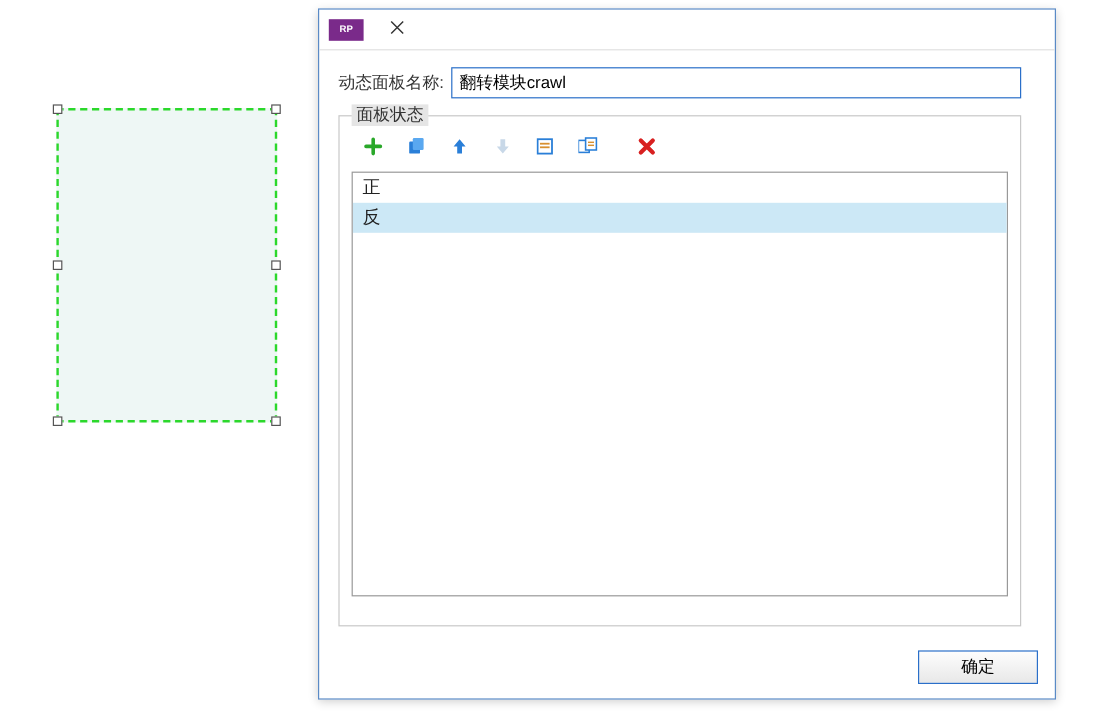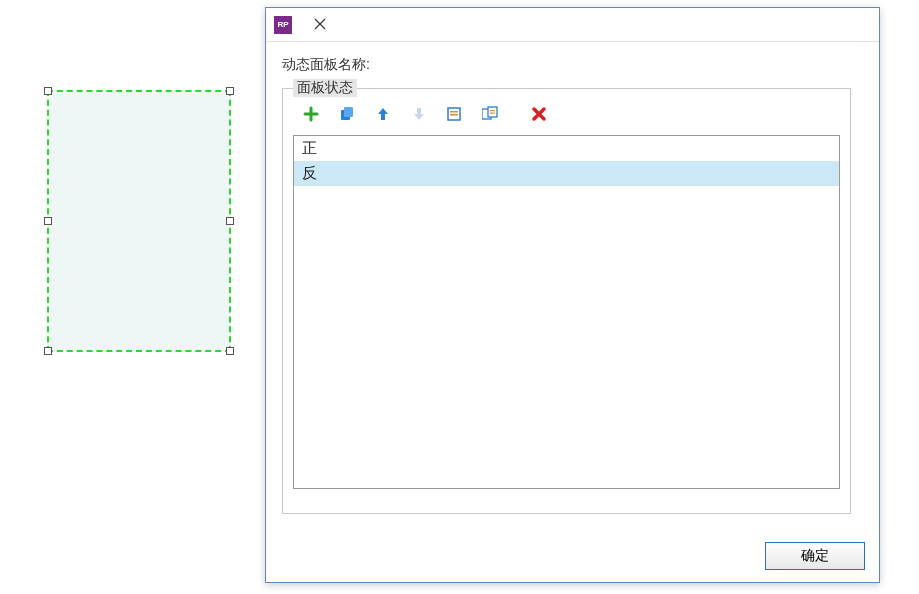--- a/index.html
+++ b/index.html
@@ -54,21 +54,21 @@
   box-shadow: 0 2px 8px rgba(0,0,0,0.2);
 }
 .titlebar {
   height: 34px;
   display: flex;
   align-items: center;
   padding: 0 8px;
   border-bottom: 1px solid #e0e0e0;
 }
 .app-icon {
-  width: 18px; height: 18px;
+  width: 29px; height: 18px;
   background: #7a2a8a;
   margin-right: 8px;
   display: flex;
   align-items: center;
   justify-content: center;
   color: #fff;
   font-size: 8px;
   font-weight: bold;
 }
 .titlebar-title {
@@ -206,20 +206,21 @@
             <path d="M1 1 L11 11 M11 1 L1 11" stroke="#333" stroke-width="1.2" fill="none"></path>
           </svg>
       </span>
     </div>
   </div>
 
   <div class="dialog-body">
 
     <div class="name-row">
       <span class="name-label">动态面板名称:</span>
+      <input class="name-input" type="text" value="翻转模块crawl" style="">
     </div>
 
     <div class="fieldset">
       <div class="fieldset-legend">面板状态</div>
 
       <div class="toolbar">
         <div class="tb-icon">
           <span>
             <svg width="16" height="16" viewBox="0 0 16 16">
                 <path d="M8 2 V14 M2 8 H14" stroke="#2aa82a" stroke-width="3" stroke-linecap="round"></path>

